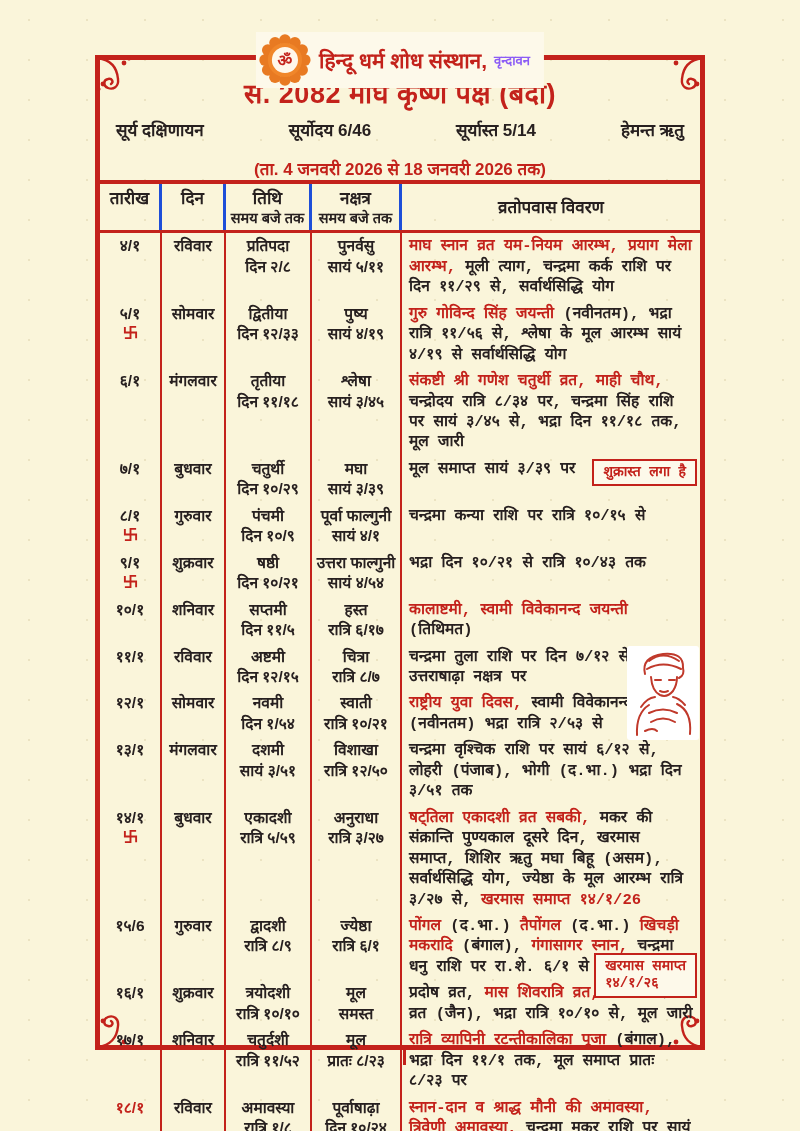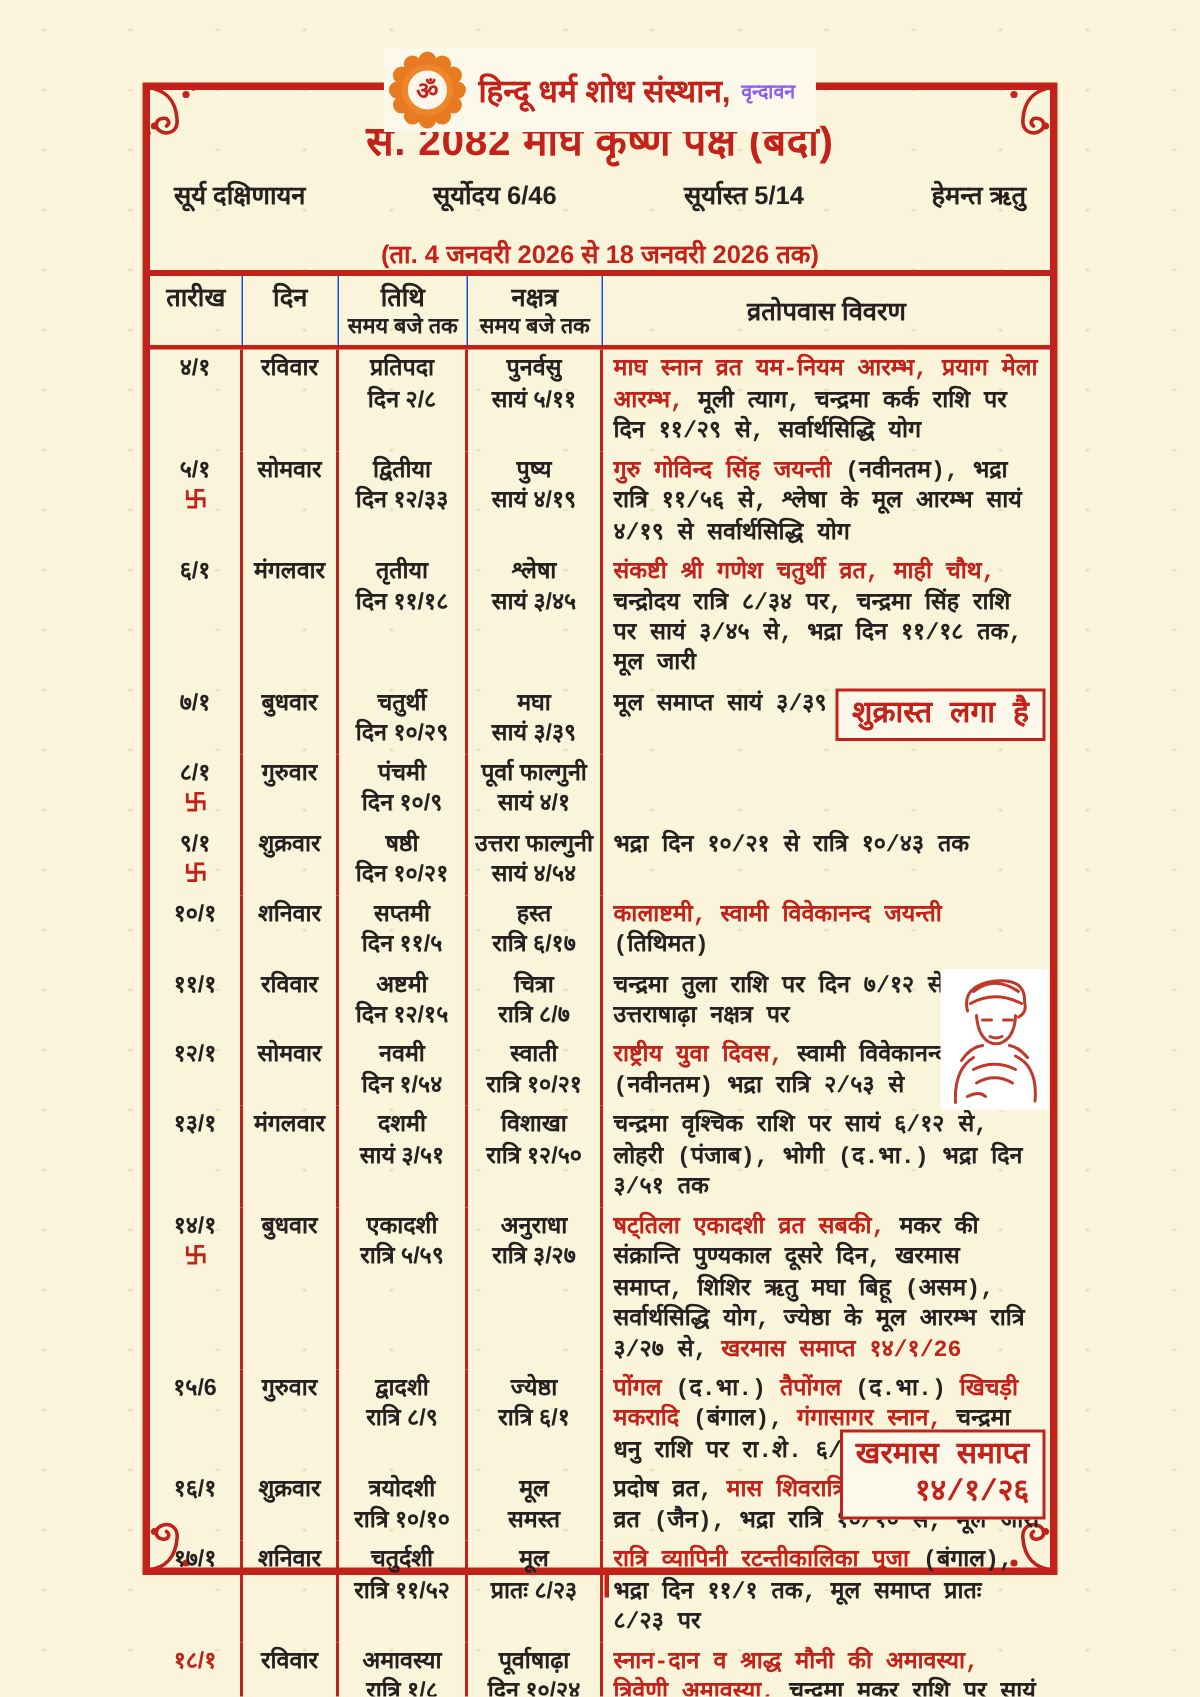--- a/index.html
+++ b/index.html
@@ -43,38 +43,38 @@
   .cal-table{
     position:absolute;left:0;right:0;top:120px;bottom:0;
     border-top:4px solid #c3221b;
   }
   .thead{
     display:grid;grid-template-columns:62px 64px 86px 90px 1fr;
     border-bottom:3px solid #c3221b;
   }
   .th{
     text-align:center;font-weight:bold;font-size:17px;color:#272020;
-    padding:4px 2px 3px;border-right:1px solid #1d4ed8;line-height:1.25;
+    padding:4px 2px 3px;border-right:3px solid #1d4ed8;line-height:1.25;
   }
   .th:last-child{border-right:none;display:flex;align-items:center;justify-content:center;}
   .th .sub{font-size:14.5px;}
   .trow{display:grid;grid-template-columns:62px 64px 86px 90px 1fr;min-height:44px;}
   .c{
     border-right:2px solid #c3221b;padding:3px 2px;text-align:center;
     font-weight:bold;font-size:15.5px;line-height:1.32;color:#272020;
   }
   .c-desc{
     border-right:none;text-align:left;padding:3px 6px 3px 7px;position:relative;font-family:Liberation Mono, monospace;
   }
   .red{color:#c3221b;}
   .blk{color:#272020;}
   .swastika{display:block;margin:1px auto 0;}
   .event-box{
     position:absolute;right:3px;border:2px solid #c3221b;background:#fdf9ea;
-    color:#c3221b;font-weight:bold;font-size:20px;text-align:right;
+    color:#c3221b;font-weight:bold;font-size:14px;text-align:left;
     padding:3px 9px;line-height:1.25;z-index:2;white-space:nowrap;
   }
   .pos-top{top:3px;}
   .pos-mid{top:40px;}
   .portrait{
     position:absolute;right:1px;top:2px;width:72px;height:94px;
     background:#ffffff;z-index:2;border-radius:3px;
   }
   .bottom-tick{
     position:absolute;left:303px;bottom:-20px;width:3px;height:16px;background:#c3221b;
@@ -261,20 +261,21 @@
     </div>
     <div class="c c-day">गुरुवार</div>
     <div class="c c-tithi">
             <div>पंचमी</div>
             <div>दिन १०/९</div>
           </div>
     <div class="c c-nak">
             <div>पूर्वा फाल्गुनी</div>
             <div>सायं ४/१</div>
           </div>
+    <div class="c c-desc"><span class="blk">चन्द्रमा कन्या राशि पर रात्रि १०/१५ से</span></div>
   </div>
 
   <div class="trow">
     <div class="c c-date">
       <div>९/१</div>
       <svg class="swastika" width="15" height="15" viewBox="0 0 16 16">
         <path d="M8 2 V14 M2 8 H14 M8 2 H13 M14 8 V13 M8 14 H3 M2 8 V3" stroke="#c3221b" stroke-width="2" fill="none" stroke-linecap="square"></path>
       </svg>
     </div>
     <div class="c c-day">शुक्रवार</div>

